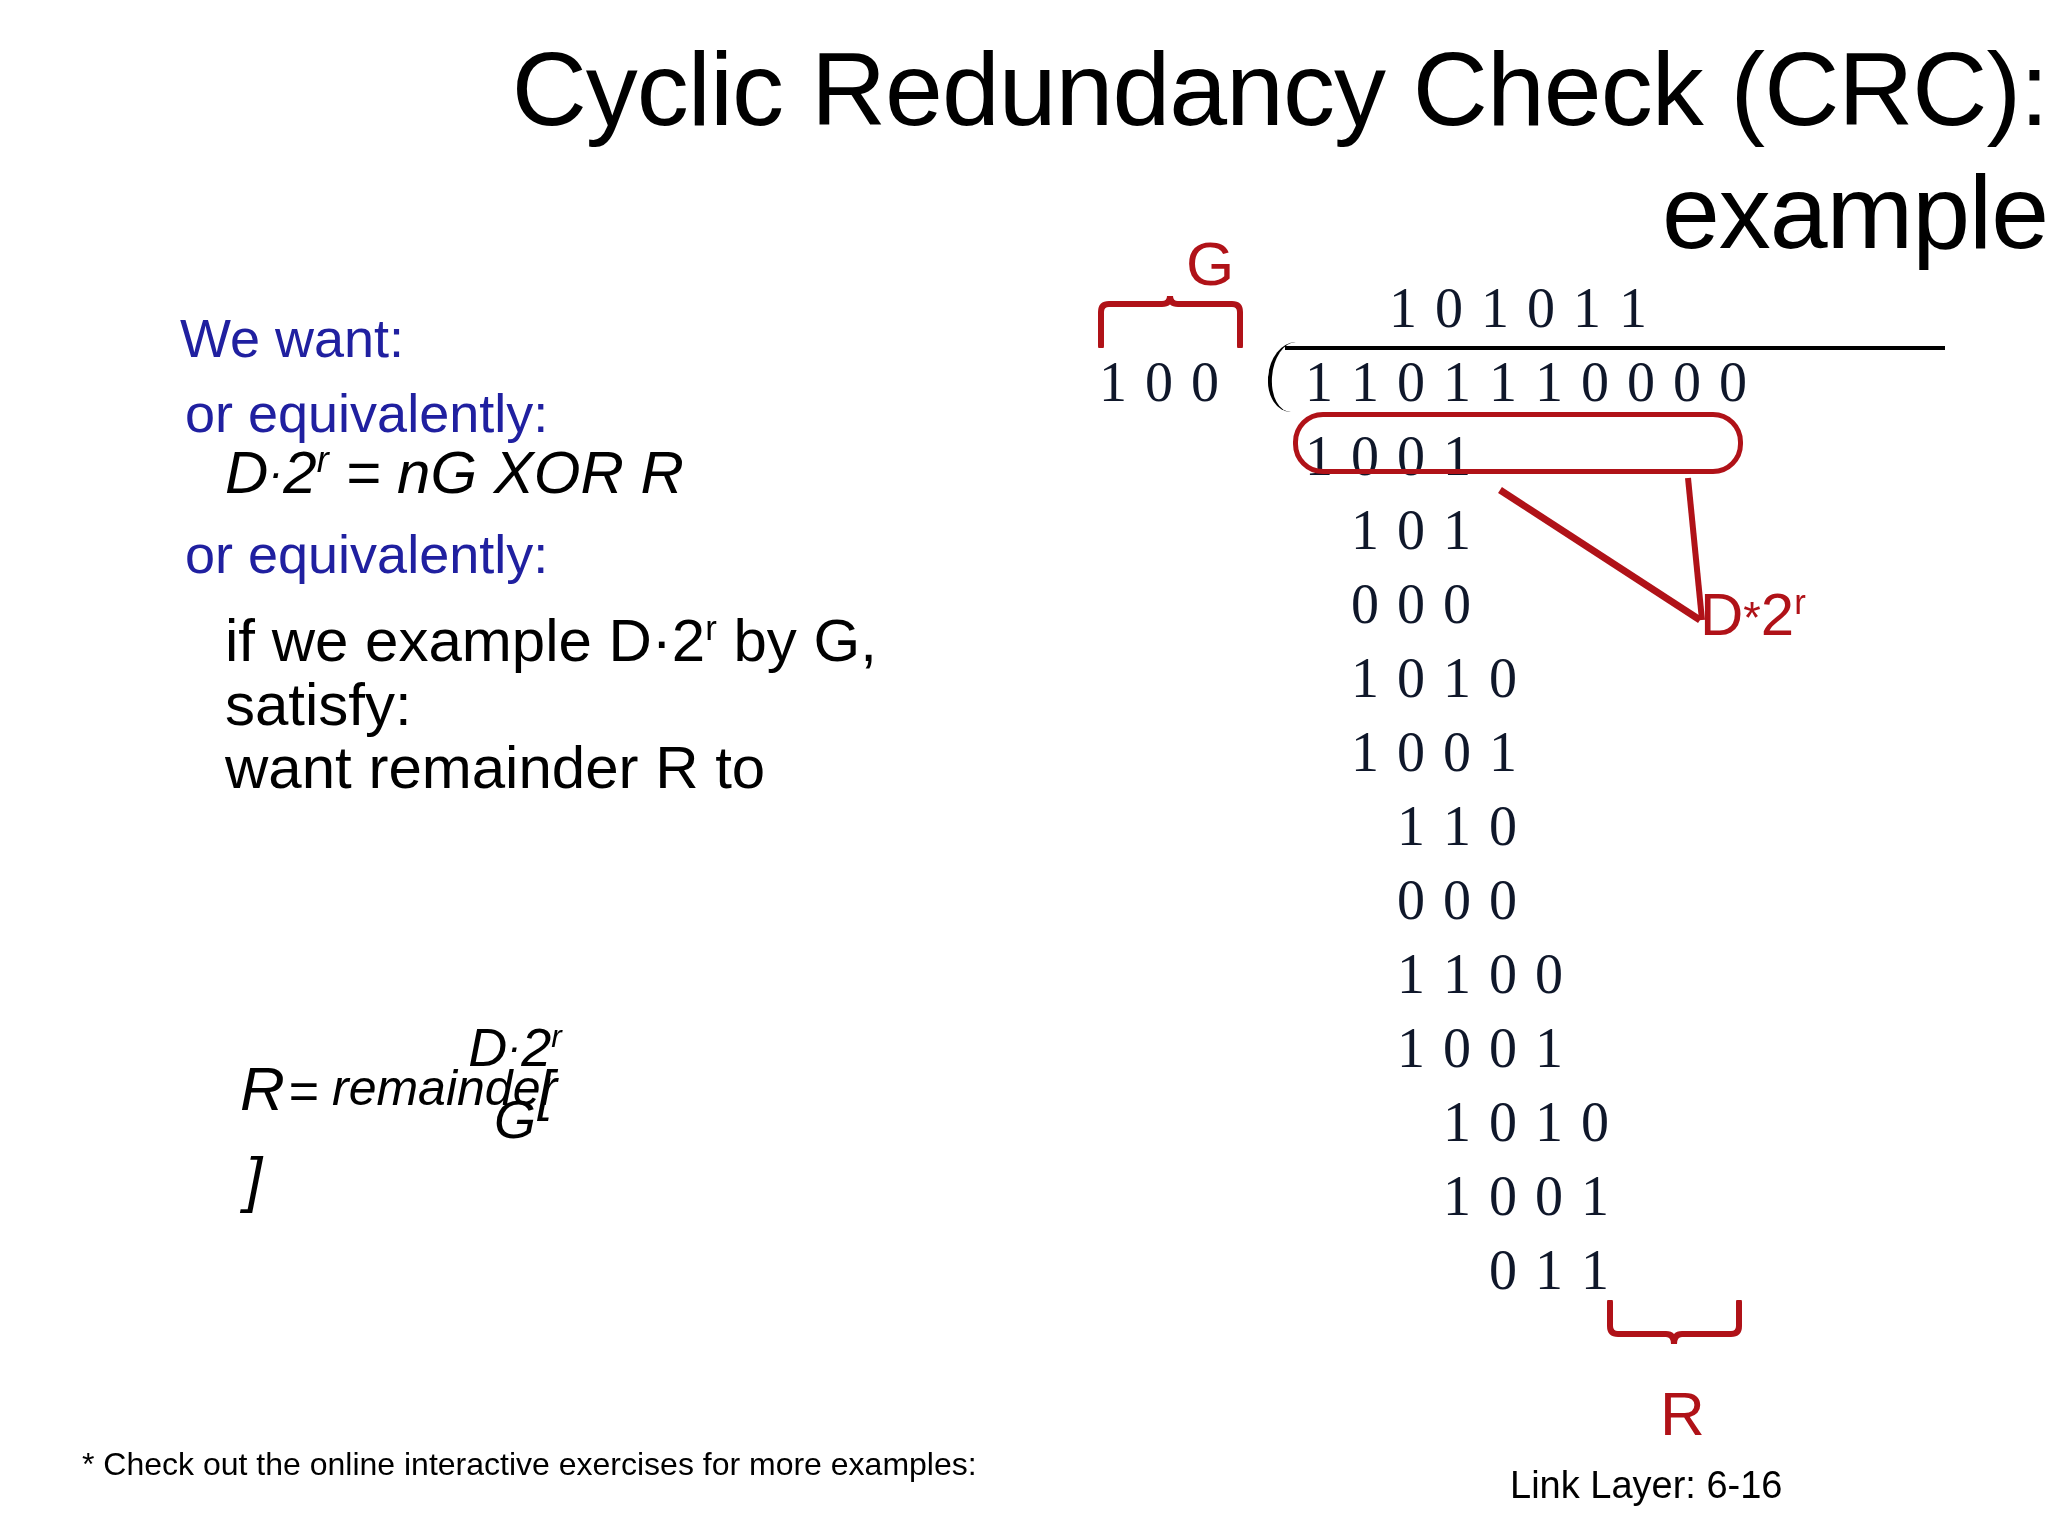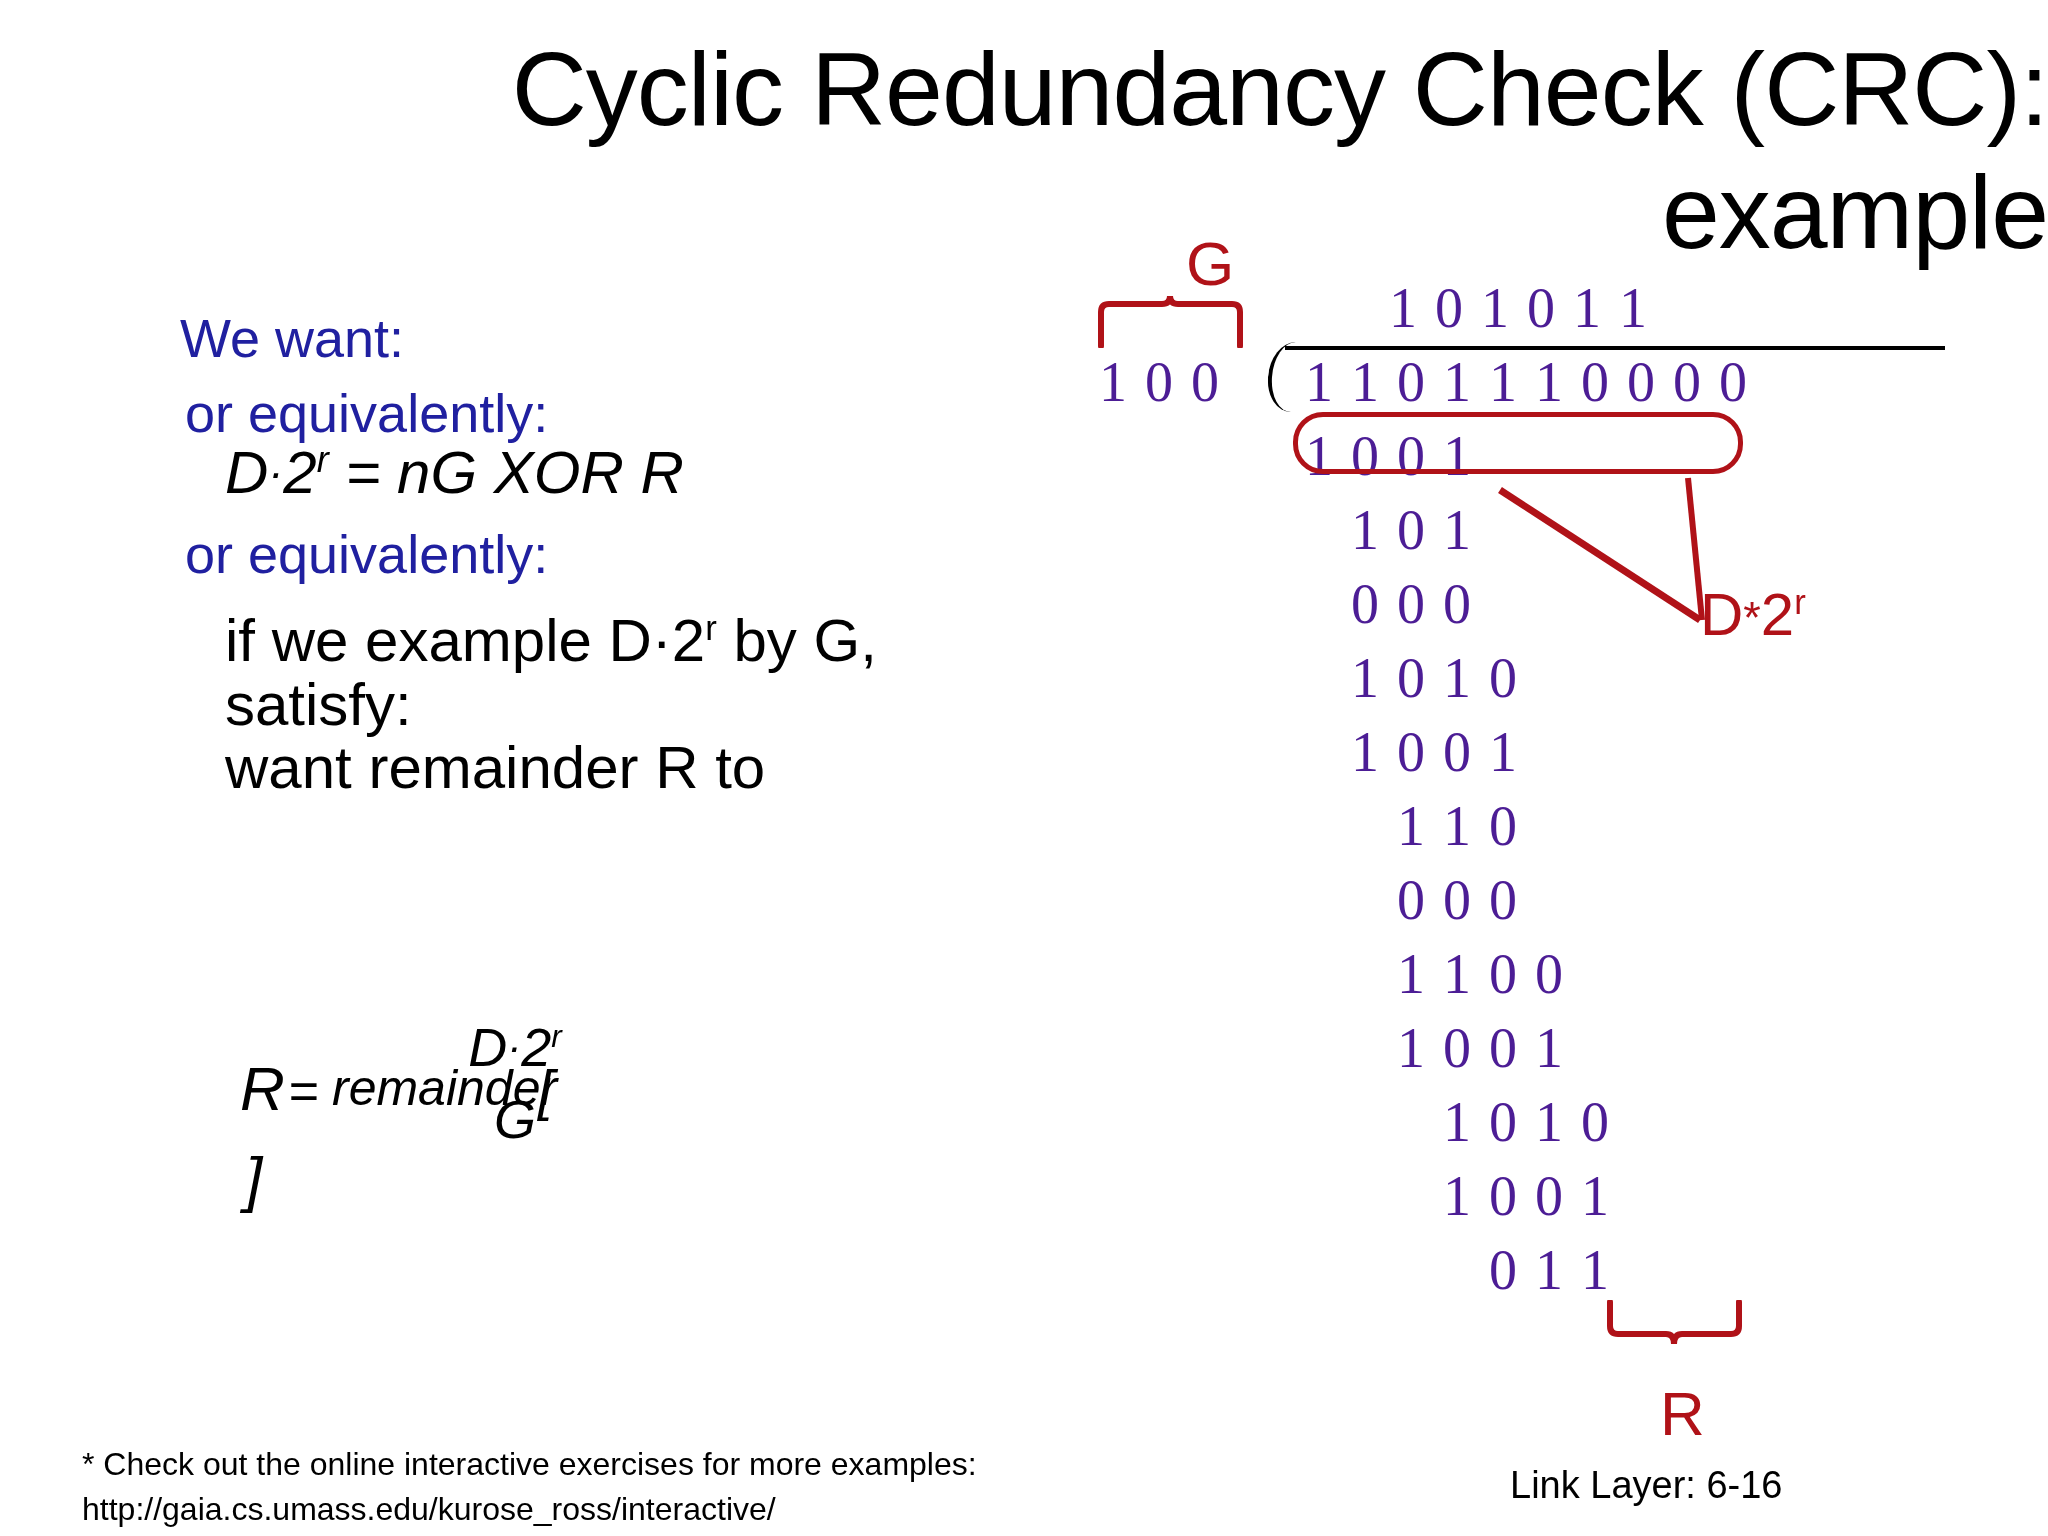--- a/index.html
+++ b/index.html
@@ -137,21 +137,21 @@
 
   
   #division {
     position: absolute;
     left: 1090px;
     top: 280px;
     width: 900px;
     height: 1120px;
     font-family: "Liberation Serif", serif;
     font-size: 56px;
-    color: #4c1d95;
+    color: #0f172a;
   }
   .digits {
     position: absolute;
     white-space: pre;
     letter-spacing: 0;
     line-height: 1;
   }
   
   .digits span {
     display: inline-block;
@@ -365,16 +365,15 @@
 
 <svg id="arrow-svg">
 
   <line x1="1500" y1="490" x2="1700" y2="620" stroke="#b01218" stroke-width="7"></line>
 
   <line x1="1688" y1="478" x2="1702" y2="620" stroke="#b01218" stroke-width="6"></line>
 </svg>
 
 <div id="footnote">
   <div>* Check out the online interactive exercises for more examples:</div>
-  <div>http://gaia.cs.umass.edu/kurose_ross/interactive/</div>
 </div>
 
 <div id="page-label">Link Layer: 6-16</div>
 
 </body></html>

